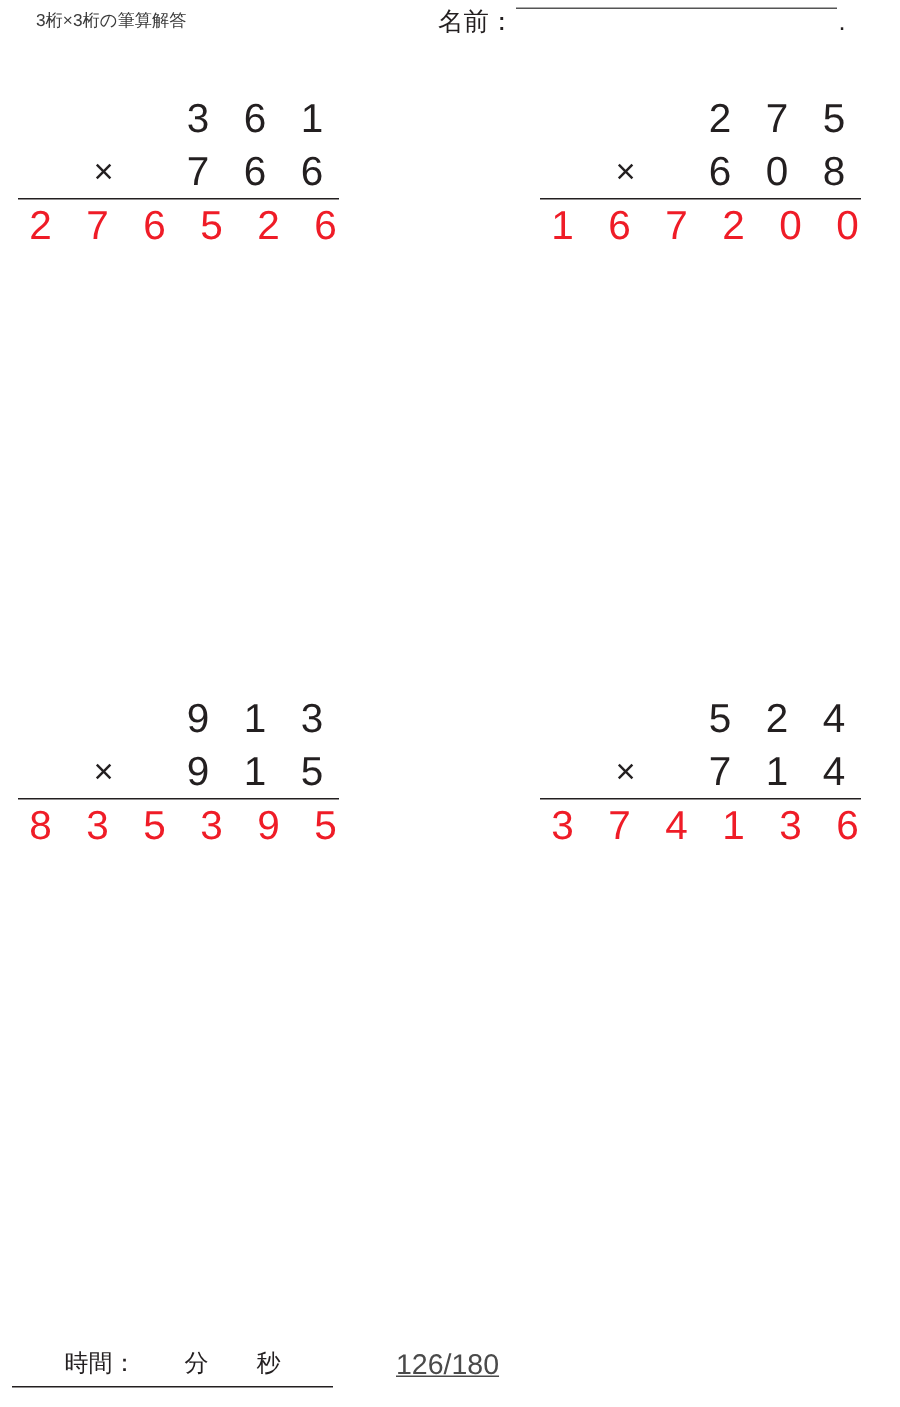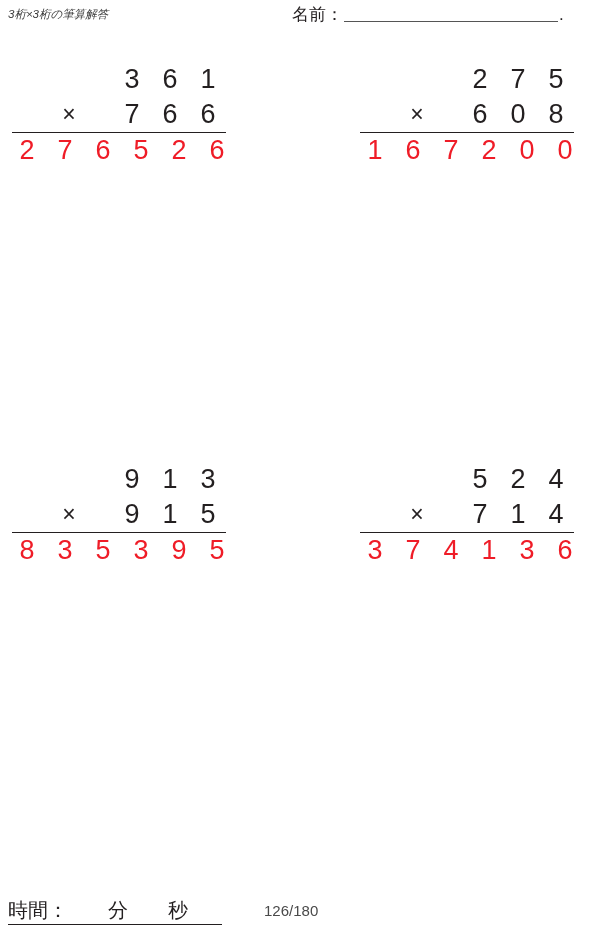--- a/index.html
+++ b/index.html
@@ -19,34 +19,33 @@
   
   .page-header {
     position: absolute;
     top: 0;
     left: 0;
     width: 600px;
     height: 42px;
   }
   .worksheet-title {
     position: absolute;
-    left: 8px;
+    left: 24px;
     top: 7px;
     font-size: 11.5px;
     line-height: 14px;
     color: #3a3a3a;
     white-space: nowrap;
-    font-style: italic;
   }
   .name-field {
     position: absolute;
     left: 292px;
     top: 5px;
     display: flex;
-    align-items: flex-end;
+    align-items: flex-start;
     white-space: nowrap;
   }
   .name-label {
     font-size: 17px;
     line-height: 20px;
     color: #231f20;
     letter-spacing: 0px;
   }
   .name-rule {
     display: inline-block;
@@ -147,33 +146,35 @@
     bottom: 0;
     width: 600px;
     height: 46px;
   }
   .time-field {
     position: absolute;
     left: 8px;
     top: 4px;
     width: 214px;
     border-bottom: 1.6px solid #231f20;
-    font-size: 20px;
+    font-size: 16px;
     line-height: 28px;
     white-space: nowrap;
     color: #231f20;
+    text-align: center;
   }
   .page-number {
     position: absolute;
     left: 264px;
     top: 10px;
-    font-size: 15px;
+    font-size: 19px;
     line-height: 18px;
     color: #4a4a4a;
     white-space: nowrap;
+    text-decoration: underline;
   }
   .copyright {
     position: absolute;
     left: 334px;
     top: 11px;
     font-size: 12.5px;
     line-height: 18px;
     color: #5a5a5a;
     white-space: nowrap;
   }

